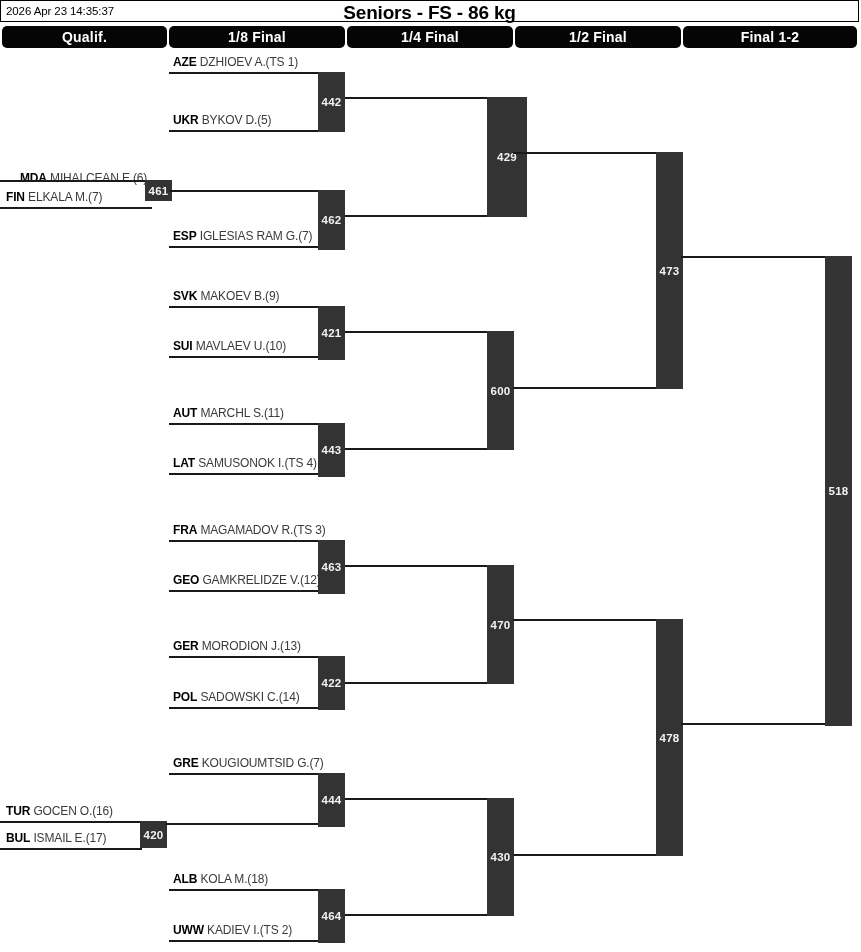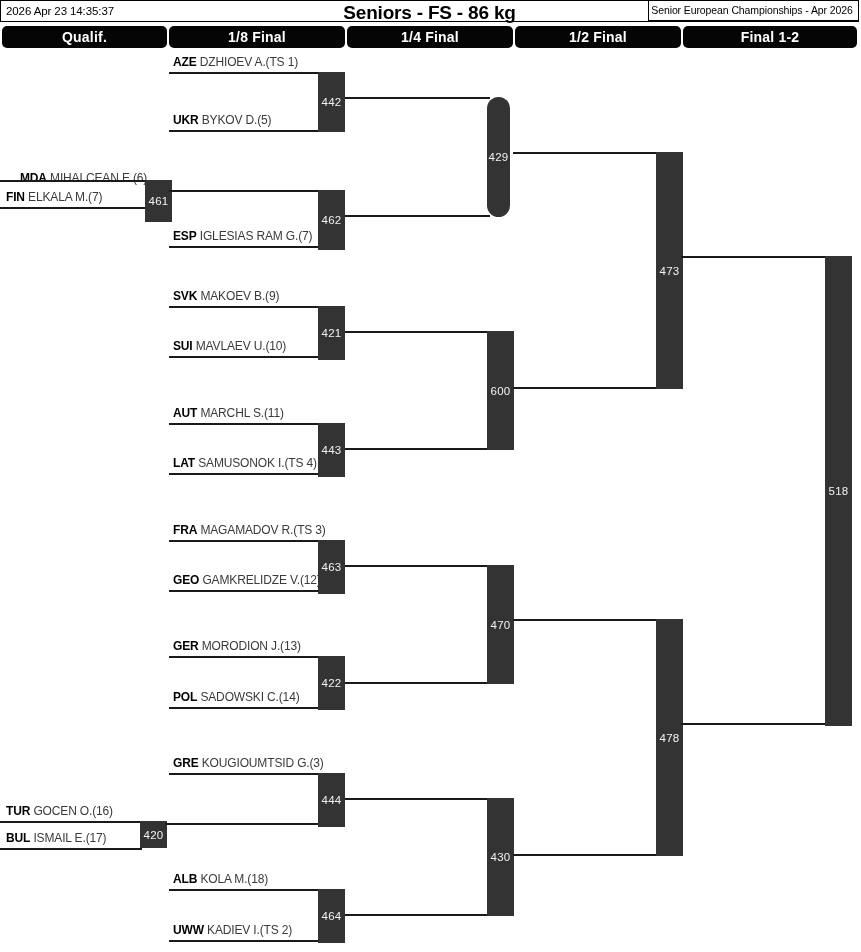--- a/index.html
+++ b/index.html
@@ -47,53 +47,50 @@
   }
   .name-label{
     position:absolute;font-size:12px;color:#3a3a3a;
     white-space:nowrap;letter-spacing:-0.15px;
   }
   .name-label b{color:#000;font-weight:bold;}
 
   .match-box{
     position:absolute;background:#333333;
     display:flex;align-items:center;justify-content:center;
-    color:#f2f2f2;font-size:11.5px;font-weight:normal;
+    color:#f2f2f2;font-size:11.5px;font-weight:bold;
     letter-spacing:0.2px;box-sizing:border-box;
   }
   .hline{position:absolute;height:0;border-top:2.5px solid #1a1a1a;}
 </style>
 </head>
 <body>
 
 <div id="topbar">
   <div class="datetime">2026 Apr 23 14:35:37</div>
   <div class="maintitle">Seniors - FS - 86 kg</div>
-  <div class="eventbox">
-    <span>Senior European Championships - Apr 2026</span>
-  </div>
 </div>
 
 <div class="round-header" style="left:2px;width:165px;">Qualif.</div>
 <div class="round-header" style="left:169px;width:176px;">1/8 Final</div>
 <div class="round-header" style="left:347px;width:166px;">1/4 Final</div>
 <div class="round-header" style="left:515px;width:166px;">1/2 Final</div>
 <div class="round-header" style="left:683px;width:174px;">Final 1-2</div>
 
 <div class="name-label" style="left:20px;top:163px;margin-top:8px;">
   <b>MDA</b> 
   <span>MIHALCEAN E.(6)</span>
 </div>
 <div class="name-line" style="left:0px;top:180px;width:152px;"></div>
 <div class="name-label" style="left:6px;top:190px;">
   <b>FIN</b> 
   <span>ELKALA M.(7)</span>
 </div>
 <div class="name-line" style="left:0px;top:207px;width:152px;"></div>
-<div class="match-box" style="left:145px;top:180px;width:27px;height:42px;">461</div>
+<div class="match-box" style="left:145px;top:180px;width:27px;height:21px;">461</div>
 
 <div class="name-label" style="left:6px;top:804px;">
   <b>TUR</b> 
   <span>GOCEN O.(16)</span>
 </div>
 <div class="name-line" style="left:0px;top:821px;width:142px;"></div>
 <div class="name-label" style="left:6px;top:831px;">
   <b>BUL</b> 
   <span>ISMAIL E.(17)</span>
 </div>
@@ -165,21 +162,21 @@
 <div class="name-line" style="left:169px;top:656px;width:152px;"></div>
 <div class="name-label" style="left:173px;top:690px;">
   <b>POL</b> 
   <span>SADOWSKI C.(14)</span>
 </div>
 <div class="name-line" style="left:169px;top:707px;width:152px;"></div>
 <div class="match-box" style="left:318px;top:656px;width:27px;height:54px;">422</div>
 
 <div class="name-label" style="left:173px;top:756px;">
   <b>GRE</b> 
-  <span>KOUGIOUMTSID G.(3)</span>
+  <span>KOUGIOUMTSID G.(7)</span>
 </div>
 <div class="name-line" style="left:169px;top:773px;width:152px;"></div>
 <div class="name-line" style="left:169px;top:823px;width:152px;"></div>
 <div class="match-box" style="left:318px;top:773px;width:27px;height:54px;">444</div>
 
 <div class="hline" style="left:165px;top:823px;width:6px;"></div>
 
 <div class="name-label" style="left:173px;top:872px;">
   <b>ALB</b> 
   <span>KOLA M.(18)</span>
@@ -187,21 +184,21 @@
 <div class="name-line" style="left:169px;top:889px;width:152px;"></div>
 <div class="name-label" style="left:173px;top:923px;">
   <b>UWW</b> 
   <span>KADIEV I.(TS 2)</span>
 </div>
 <div class="name-line" style="left:169px;top:940px;width:152px;"></div>
 <div class="match-box" style="left:318px;top:889px;width:27px;height:54px;">464</div>
 
 <div class="hline" style="left:345px;top:97px;width:145px;"></div>
 <div class="hline" style="left:345px;top:215px;width:145px;"></div>
-<div class="match-box" style="left:487px;top:97px;width:23px;height:120px;border-radius:12px;">429</div>
+<div class="match-box" style="left:487px;top:97px;width:40px;height:120px;">429</div>
 
 <div class="hline" style="left:345px;top:331px;width:145px;"></div>
 <div class="hline" style="left:345px;top:448px;width:145px;"></div>
 <div class="match-box" style="left:487px;top:331px;width:27px;height:119px;">600</div>
 
 <div class="hline" style="left:345px;top:565px;width:145px;"></div>
 <div class="hline" style="left:345px;top:682px;width:145px;"></div>
 <div class="match-box" style="left:487px;top:565px;width:27px;height:119px;">470</div>
 
 <div class="hline" style="left:345px;top:798px;width:145px;"></div>

